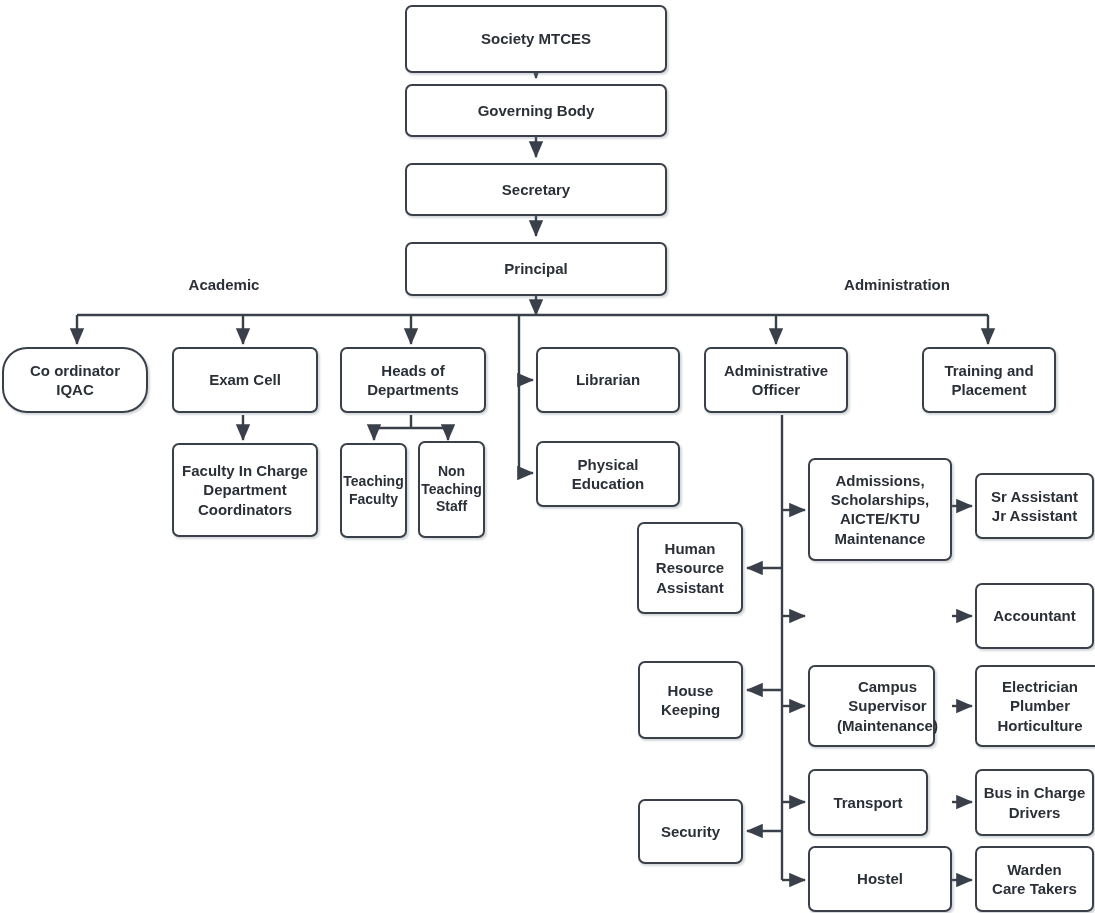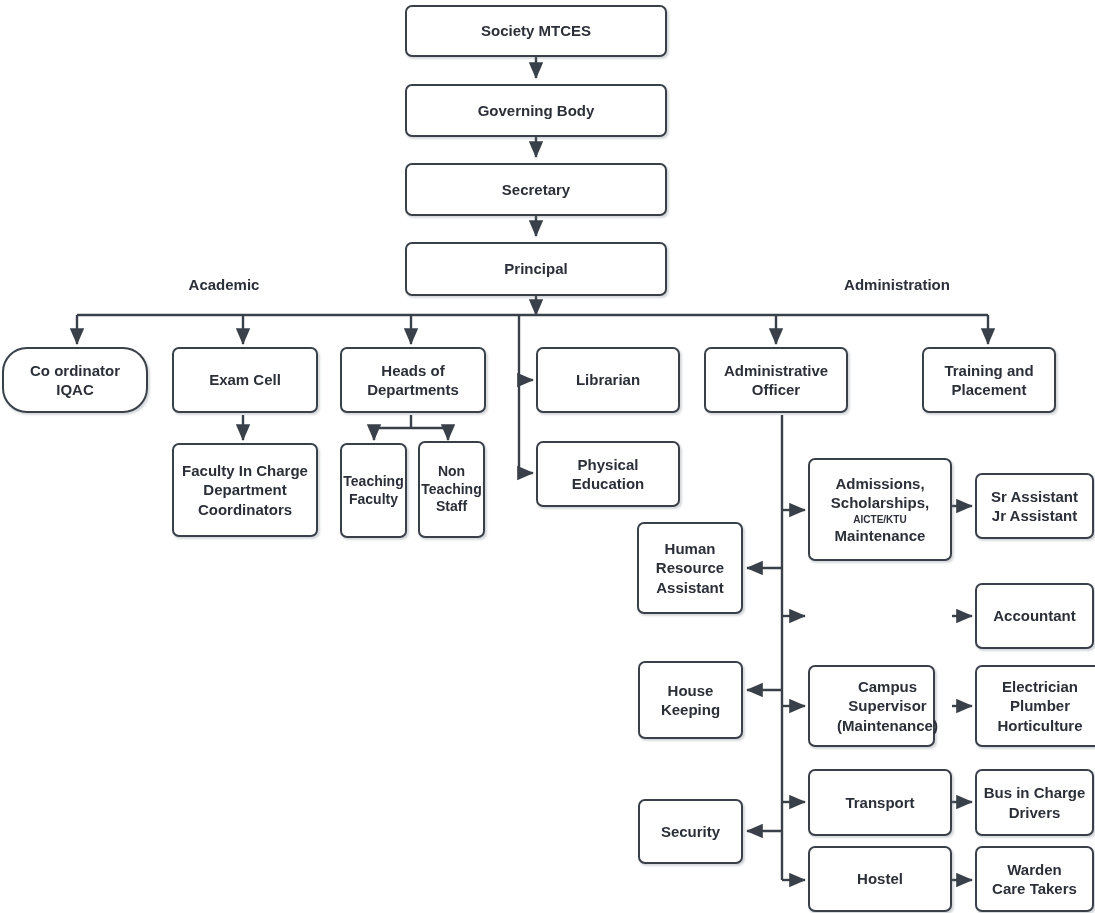--- a/index.html
+++ b/index.html
@@ -43,21 +43,21 @@
     padding: 2px 4px;
     z-index: 2;
   }
   .node .txt {
     display: block;
     white-space: pre-line;
   }
   .node.small { font-size: 14px; }
   .sub-note {
     display: block;
-    font-size: 10px;
+    font-size: 15px;
     font-weight: bold;
     line-height: 1.3;
   }
   .branch-label {
     position: absolute;
     color: #2b3038;
     font-size: 15px;
     font-weight: bold;
     white-space: nowrap;
     transform: translateX(-50%);
@@ -124,21 +124,21 @@
       <line x1="952" y1="802" x2="972" y2="802" marker-end="url(#arrow)"></line>
       <line x1="952" y1="880" x2="972" y2="880" marker-end="url(#arrow)"></line>
 
       <line x1="820" y1="554" x2="890" y2="554" marker-end="url(#arrow)"></line>
     </g>
   </svg>
 
   <div class="branch-label" style="left:224px; top:276px;">Academic</div>
   <div class="branch-label" style="left:897px; top:276px;">Administration</div>
 
-  <div class="node" style="left:405px; top:5px; width:262px; height:52px;">
+  <div class="node" style="left:405px; top:5px; width:262px; height:68px;">
     <span class="txt">Society MTCES</span>
   </div>
 
   <div class="node" style="left:405px; top:84px; width:262px; height:53px;">
     <span class="txt">Governing Body</span>
   </div>
 
   <div class="node" style="left:405px; top:163px; width:262px; height:53px;">
     <span class="txt">Secretary</span>
   </div>
@@ -234,21 +234,21 @@
   <div class="node" style="left:975px; top:665px; width:130px; height:82px;">
     <span class="txt">Electrician
 Plumber
 Horticulture</span>
   </div>
 
   <div class="node" style="left:638px; top:799px; width:105px; height:65px;">
     <span class="txt">Security</span>
   </div>
 
-  <div class="node" style="left:808px; top:769px; width:144px; height:67px;">
+  <div class="node" style="left:808px; top:769px; width:120px; height:67px;">
     <span class="txt">Transport</span>
   </div>
 
   <div class="node" style="left:975px; top:769px; width:119px; height:67px;">
     <span class="txt">Bus in Charge
 Drivers</span>
   </div>
 
   <div class="node" style="left:808px; top:846px; width:144px; height:66px;">
     <span class="txt">Hostel</span>

